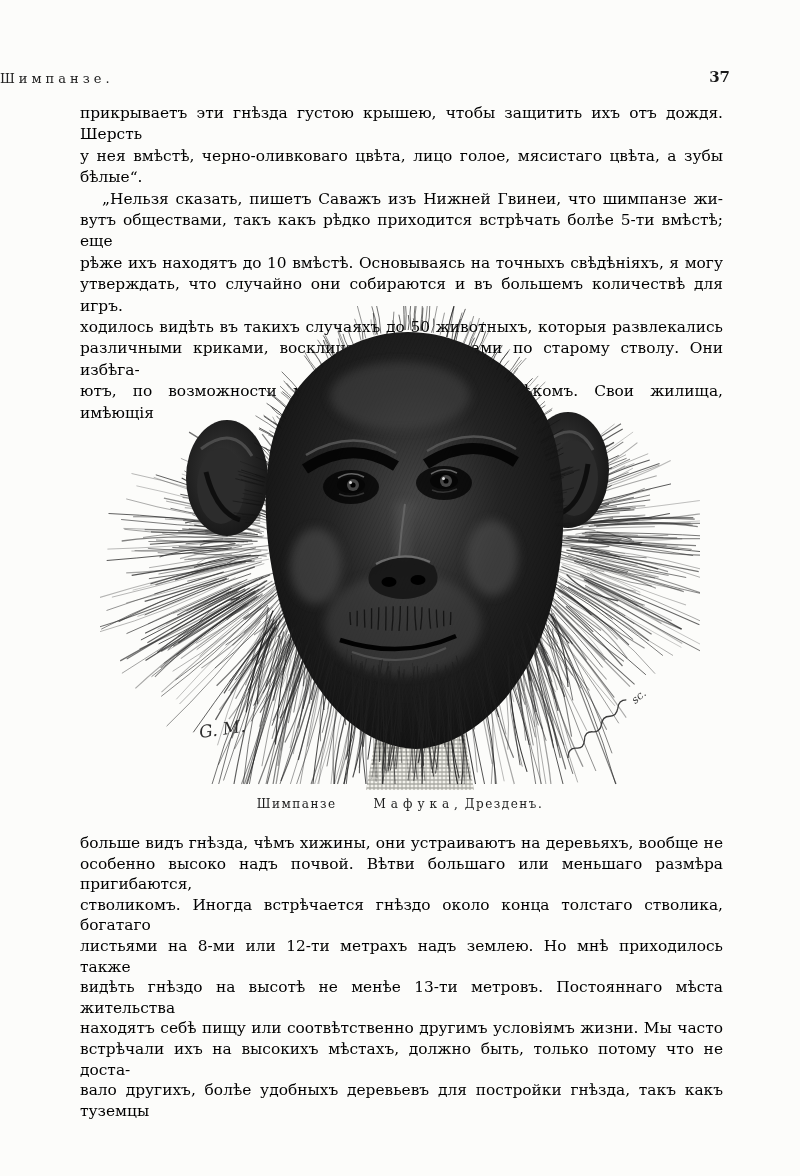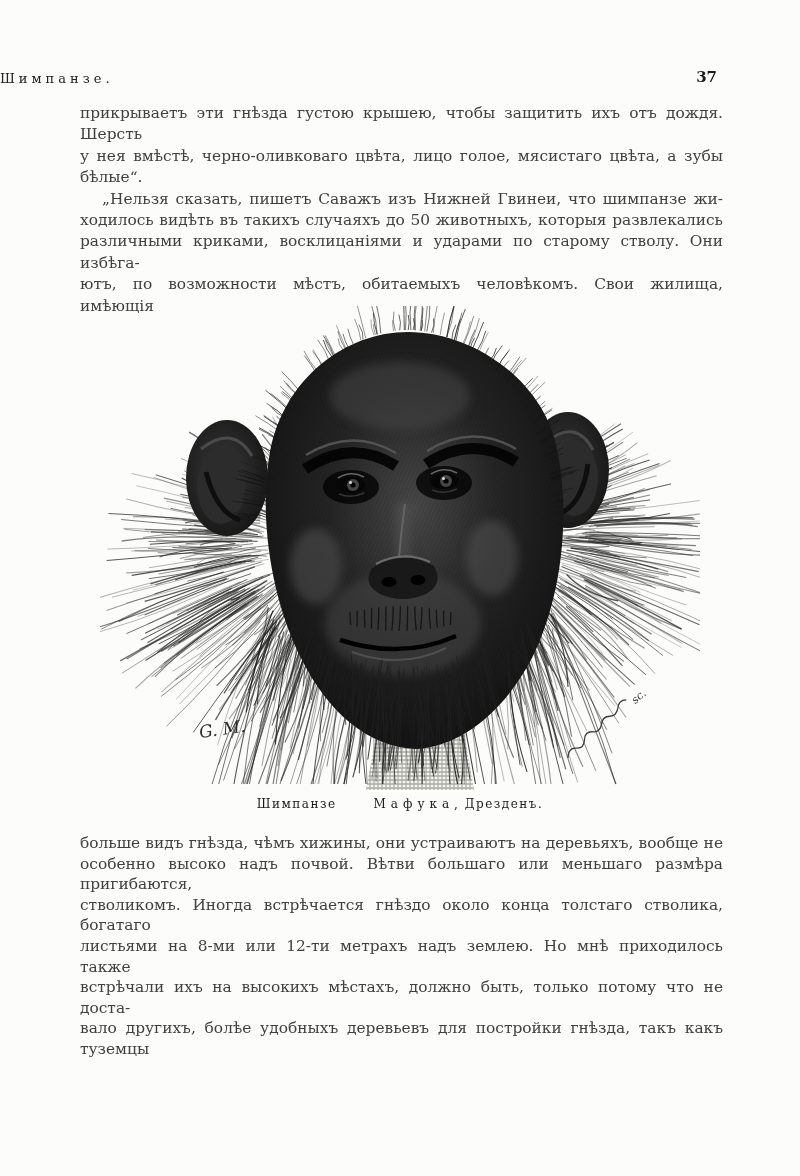--- a/index.html
+++ b/index.html
@@ -6,30 +6,30 @@
   .page{
     position:relative;width:800px;height:1176px;background:#fcfcfa;
     font-family:"DejaVu Serif", serif;color:#161616;overflow:hidden;
   }
   
   .running-title{
     position:absolute;top:71px;left:0;width:100%;text-align:left;
     font-size:13px;letter-spacing:4px;color:#222;
   }
   .page-number{
-    position:absolute;top:68px;right:83px;font-size:15px;font-weight:700;color:#1a1a1a;
+    position:absolute;top:68px;right:70px;font-size:15px;font-weight:700;color:#1a1a1a;
   }
   
   .block{position:absolute;left:80px;width:643px;}
   #block-top{top:103px;}
   #block-bottom{top:833px;}
   .line{
     font-size:15.4px;line-height:21.4px;
     text-align:justify;text-align-last:justify;
-    color:#404040;white-space:normal;
+    color:#000000;white-space:normal;
   }
   #block-bottom .line{line-height:20.6px;}
   .indent{text-indent:22px;}
   
   .figure{position:absolute;left:100px;top:306px;width:600px;height:486px;}
   .figure svg{width:100%;height:100%;display:block;}
   svg text{font-family:"DejaVu Serif", serif;}
   .caption{
     position:absolute;top:797px;left:0;width:100%;text-align:center;
     font-size:12px;letter-spacing:1.5px;color:#1c1c1c;
@@ -42,20 +42,23 @@
 
 <div class="page">
 
   <div class="running-title">Шимпанзе.</div>
   <div class="page-number">37</div>
 
   <div class="block" id="block-top">
     <div class="line">прикрываетъ эти гнѣзда густою крышею, чтобы защитить ихъ отъ дождя. Шерсть</div>
     <div class="line">у нея вмѣстѣ, черно-оливковаго цвѣта, лицо голое, мясистаго цвѣта, а зубы бѣлые“.</div>
     <div class="line indent">„Нельзя сказать, пишетъ Саважъ изъ Нижней Гвинеи, что шимпанзе жи-</div>
+    <div class="line">вутъ обществами, такъ какъ рѣдко приходится встрѣчать болѣе 5-ти вмѣстѣ; еще</div>
+    <div class="line">рѣже ихъ находятъ до 10 вмѣстѣ. Основываясь на точныхъ свѣдѣніяхъ, я могу</div>
+    <div class="line">утверждать, что случайно они собираются и въ большемъ количествѣ для игръ.</div>
     <div class="line">ходилось видѣть въ такихъ случаяхъ до 50 животныхъ, которыя развлекались</div>
     <div class="line">различными криками, восклицаніями и ударами по старому стволу. Они избѣга-</div>
     <div class="line">ютъ, по возможности мѣстъ, обитаемыхъ человѣкомъ. Свои жилища, имѣющія</div>
   </div>
 
   <div class="figure">
     <svg id="engraving" viewBox="0 0 600 486" aria-hidden="true">
       <defs>
         <radialGradient id="faceShade" cx="50%" cy="42%" r="72%">
           <stop offset="0%" stop-color="#474747"></stop>
@@ -1034,18 +1037,20 @@
 
   <div class="caption">
     <span class="cap-prefix">Шимпанзе</span><span class="cap-name">Мафука</span><span>, Дрезденъ.</span>
   </div>
 
   <div class="block" id="block-bottom">
     <div class="line">больше видъ гнѣзда, чѣмъ хижины, они устраиваютъ на деревьяхъ, вообще не</div>
     <div class="line">особенно высоко надъ почвой. Вѣтви большаго или меньшаго размѣра пригибаются,</div>
     <div class="line">стволикомъ. Иногда встрѣчается гнѣздо около конца толстаго стволика, богатаго</div>
     <div class="line">листьями на 8-ми или 12-ти метрахъ надъ землею. Но мнѣ приходилось также</div>
+    <div class="line">видѣть гнѣздо на высотѣ не менѣе 13-ти метровъ. Постояннаго мѣста жительства</div>
+    <div class="line">находятъ себѣ пищу или соотвѣтственно другимъ условіямъ жизни. Мы часто</div>
     <div class="line">встрѣчали ихъ на высокихъ мѣстахъ, должно быть, только потому что не доста-</div>
     <div class="line">вало другихъ, болѣе удобныхъ деревьевъ для постройки гнѣзда, такъ какъ туземцы</div>
 
   </div>
 
 </div>
 
 </body></html>

